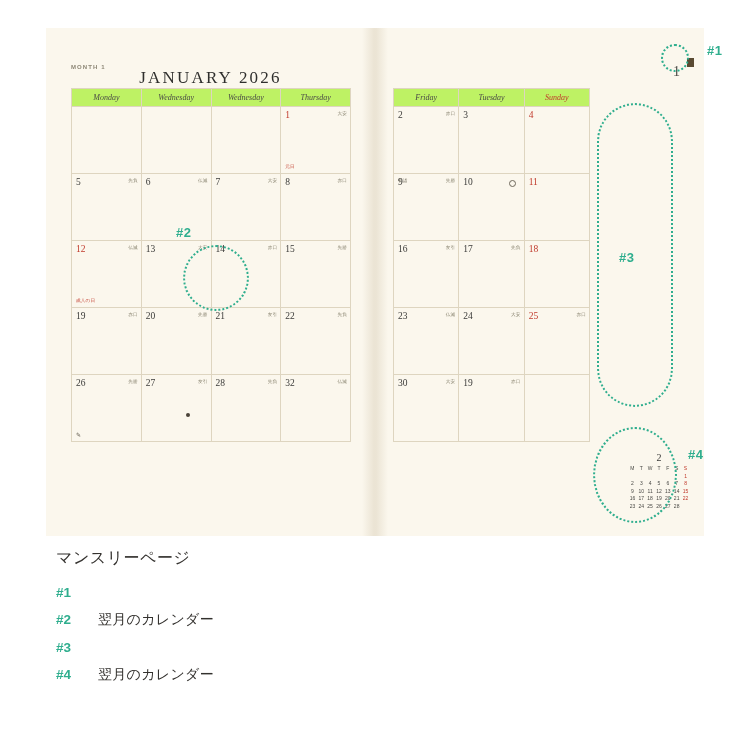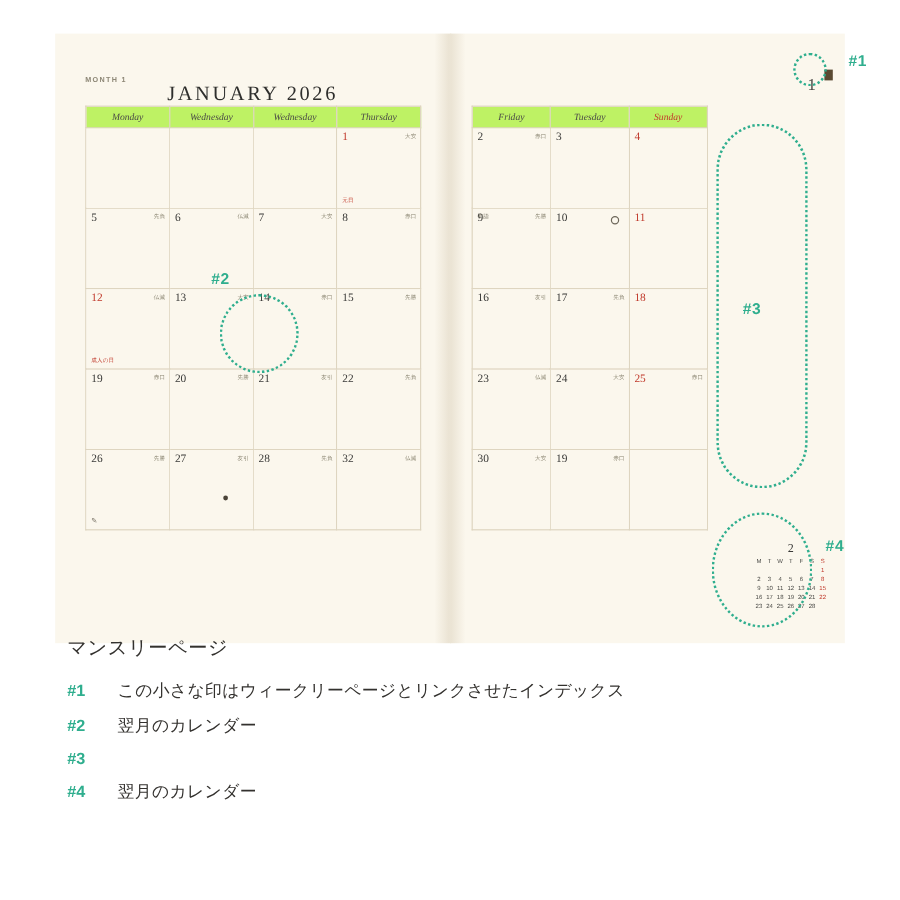--- a/index.html
+++ b/index.html
@@ -198,21 +198,21 @@
     color: #2fae8e;
     font-size: 13px;
     font-weight: bold;
     letter-spacing: 0.5px;
   }
 
   
   #caption {
     position: absolute;
     left: 56px;
-    top: 530px;
+    top: 548px;
     width: 640px;
   }
   #caption h2 {
     margin: 0 0 16px 0;
     font-size: 16px;
     font-weight: normal;
     color: #33312e;
     letter-spacing: 0.5px;
   }
   .cap-row {
@@ -521,21 +521,20 @@
 <div class="anno-label" style="left:619px; top:250px;">#3</div>
 
 <div class="anno circle" style="left:593px; top:427px; width:80px; height:92px;"></div>
 <div class="anno-label" style="left:688px; top:447px;">#4</div>
 
 <div id="caption">
   <h2>マンスリーページ</h2>
 
   <div class="cap-row">
     <span class="cap-num">#1</span>
-    <span class="cap-text">この小さな印はウィークリーページとリンクさせたインデックス</span>
   </div>
   <div class="cap-row">
     <span class="cap-num">#2</span>
     <span class="cap-text">翌月のカレンダー</span>
   </div>
   <div class="cap-row">
     <span class="cap-num">#3</span>
   </div>
   <div class="cap-row">
     <span class="cap-num">#4</span>

